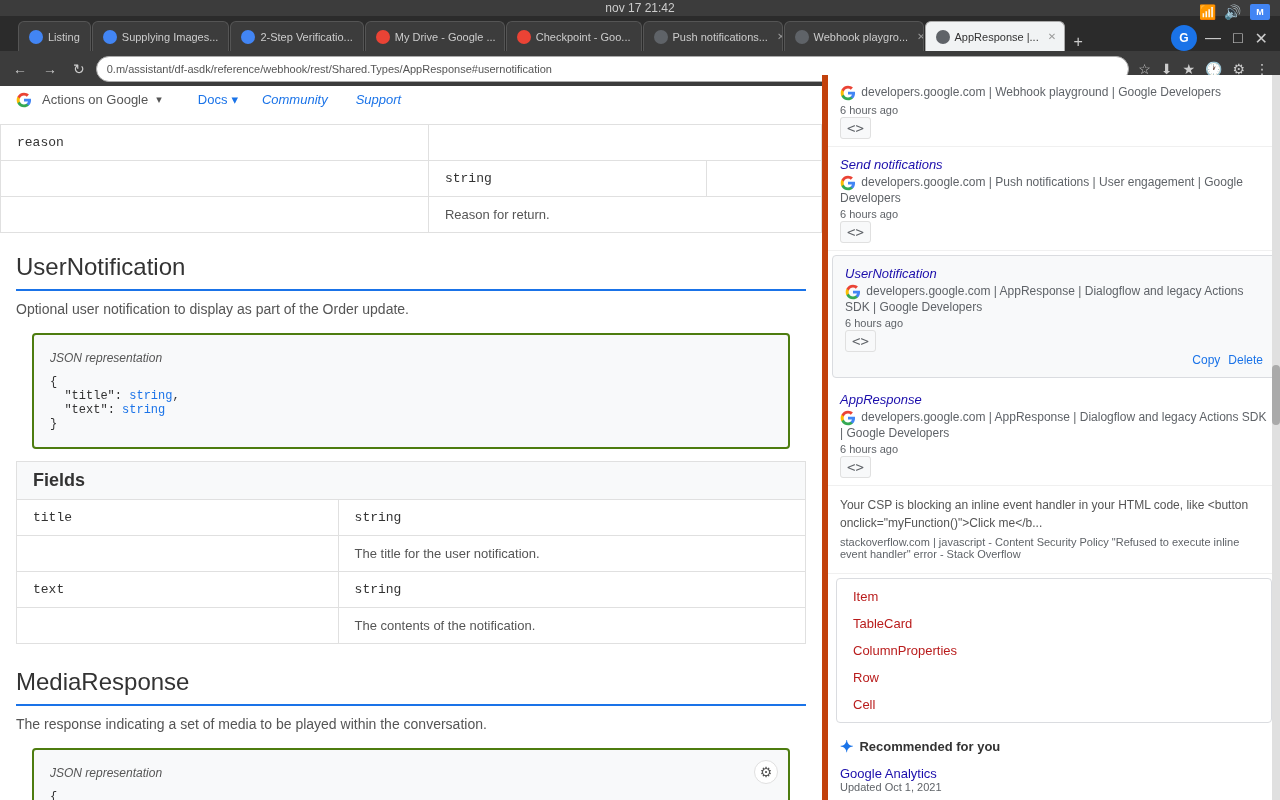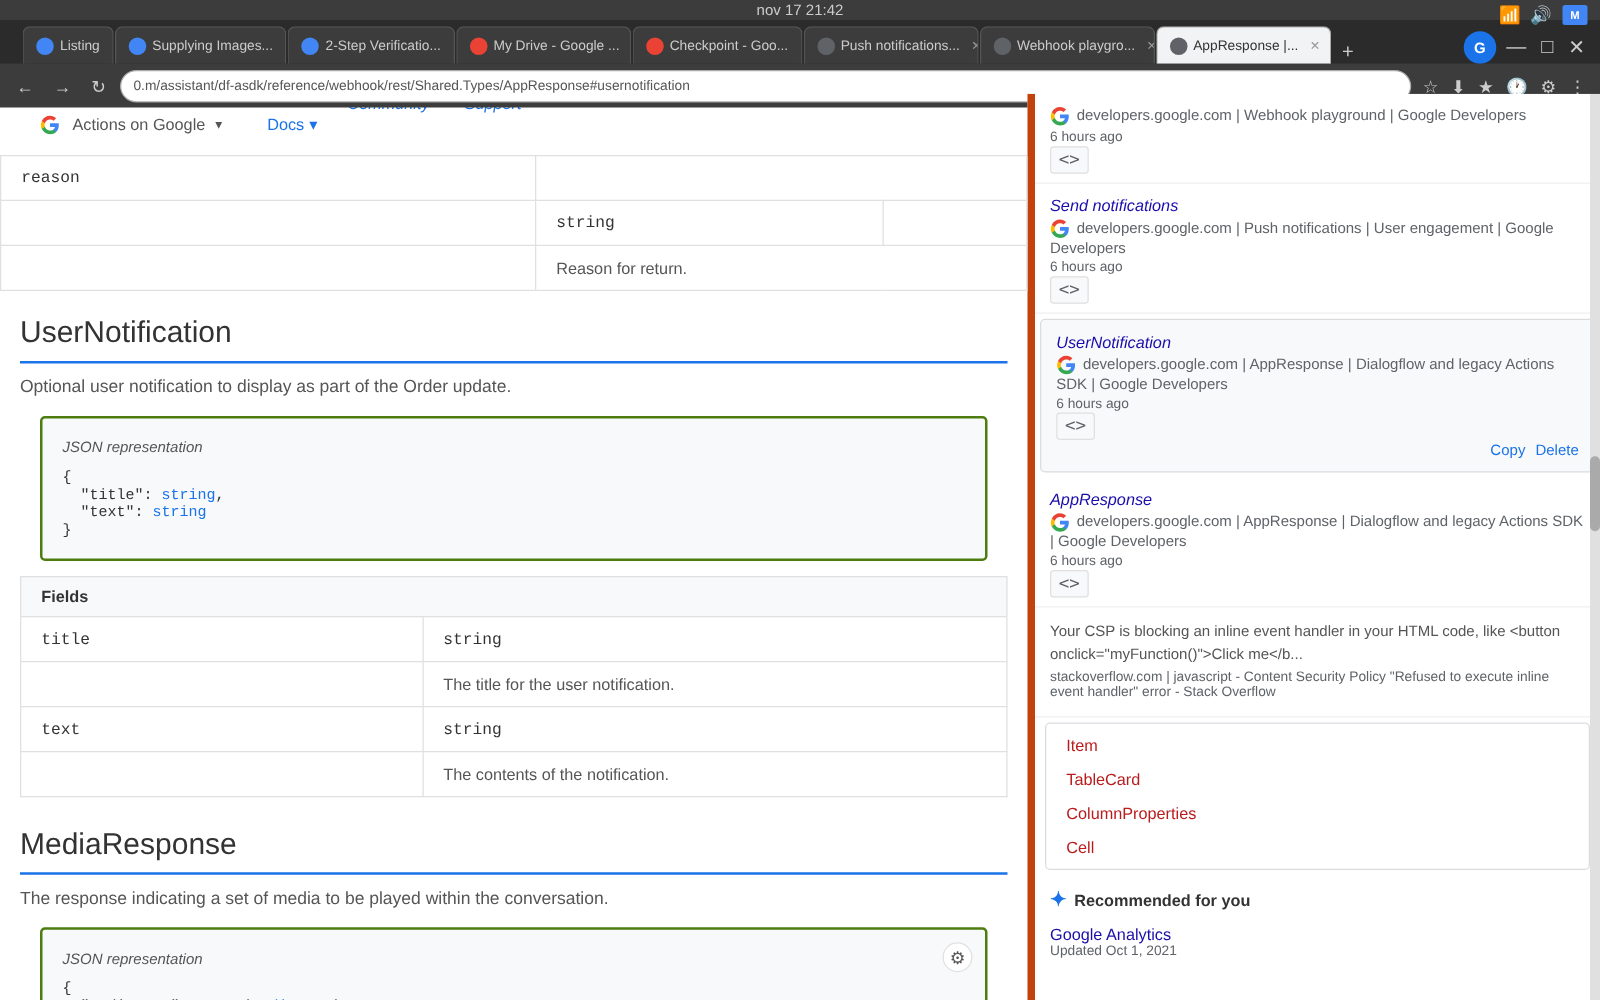--- a/index.html
+++ b/index.html
@@ -122,21 +122,22 @@
       display: flex;
       flex-direction: column;
     }
 
     
     .top-nav {
       height: 50px;
       background: #fff;
       border-bottom: 1px solid #e0e0e0;
       display: flex;
-      padding: 0 32px;
+      align-items: center;
+      padding: 0 16px;
       gap: 16px;
       flex-shrink: 0;
     }
     .top-nav-link {
       font-size: 13px;
       color: #1a73e8;
       cursor: pointer;
       padding: 0 4px;
       font-style: italic;
     }
@@ -223,21 +224,21 @@
       white-space: pre;
     }
     .json-key { color: #333; }
     .json-type { color: #1a73e8; }
 
     
     .fields-header {
       background: #f8f9fa;
       border: 1px solid #e0e0e0;
       padding: 8px 16px;
-      font-size: 13px;
+      font-size: 18px;
       font-weight: 600;
       color: #333;
     }
 
     
     .sidebar-panel {
       width: 458px;
       background: #fff;
       border-left: 6px solid #c2410c;
       overflow-y: auto;
@@ -609,20 +610,21 @@
 
     <div class="history-item">
       <div class="csp-warning">Your CSP is blocking an inline event handler in your HTML code, like &lt;button onclick="myFunction()"&gt;Click me&lt;/b...</div>
       <div class="history-item-domain" style="margin-top:4px;font-size:11px;color:#5f6368;">stackoverflow.com  |  javascript - Content Security Policy "Refused to execute inline event handler" error - Stack Overflow</div>
     </div>
 
     <div class="dropdown-panel">
       <div class="dropdown-item">Item</div>
       <div class="dropdown-item">TableCard</div>
       <div class="dropdown-item">ColumnProperties</div>
+      <div class="dropdown-item">Row</div>
       <div class="dropdown-item">Cell</div>
     </div>
 
     <div class="recommended-section">
       <div class="recommended-title">
         <span style="color:#1a73e8;font-size:16px;">✦</span>
         <span>Recommended for you</span>
       </div>
       <div class="recommended-item">
         <div class="recommended-item-title">Google Analytics</div>

